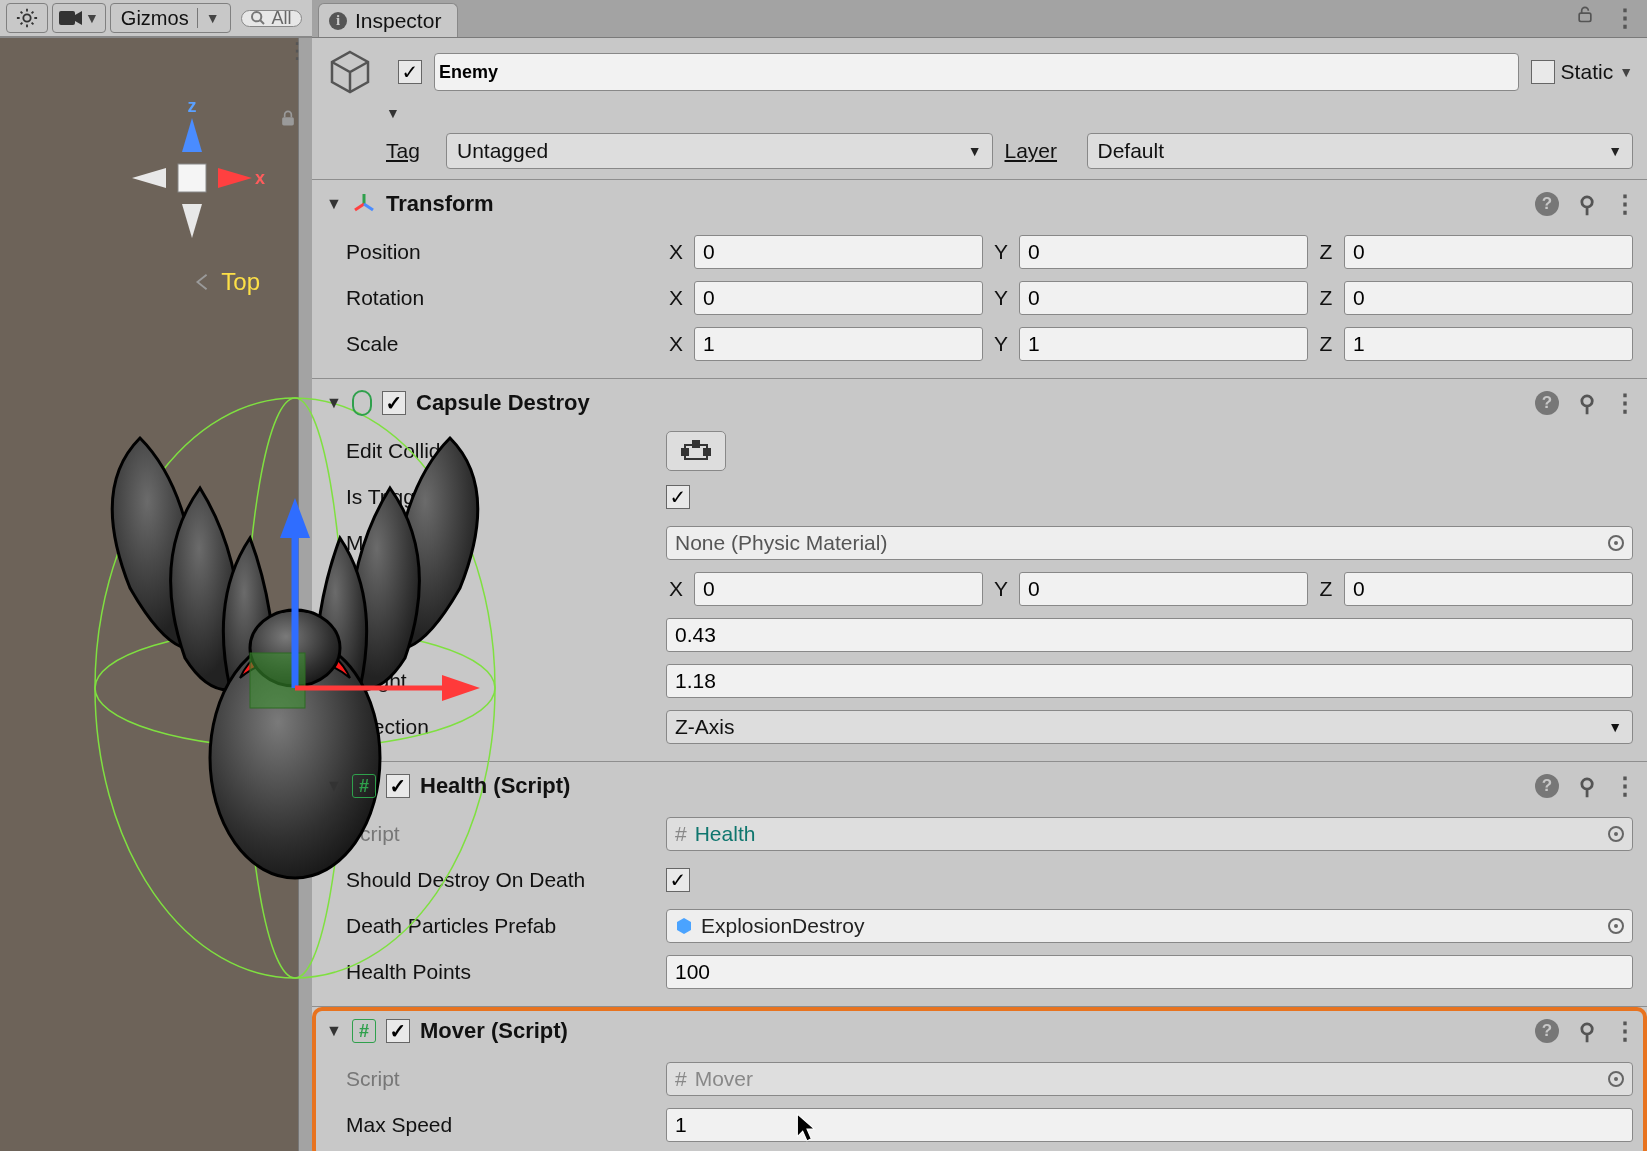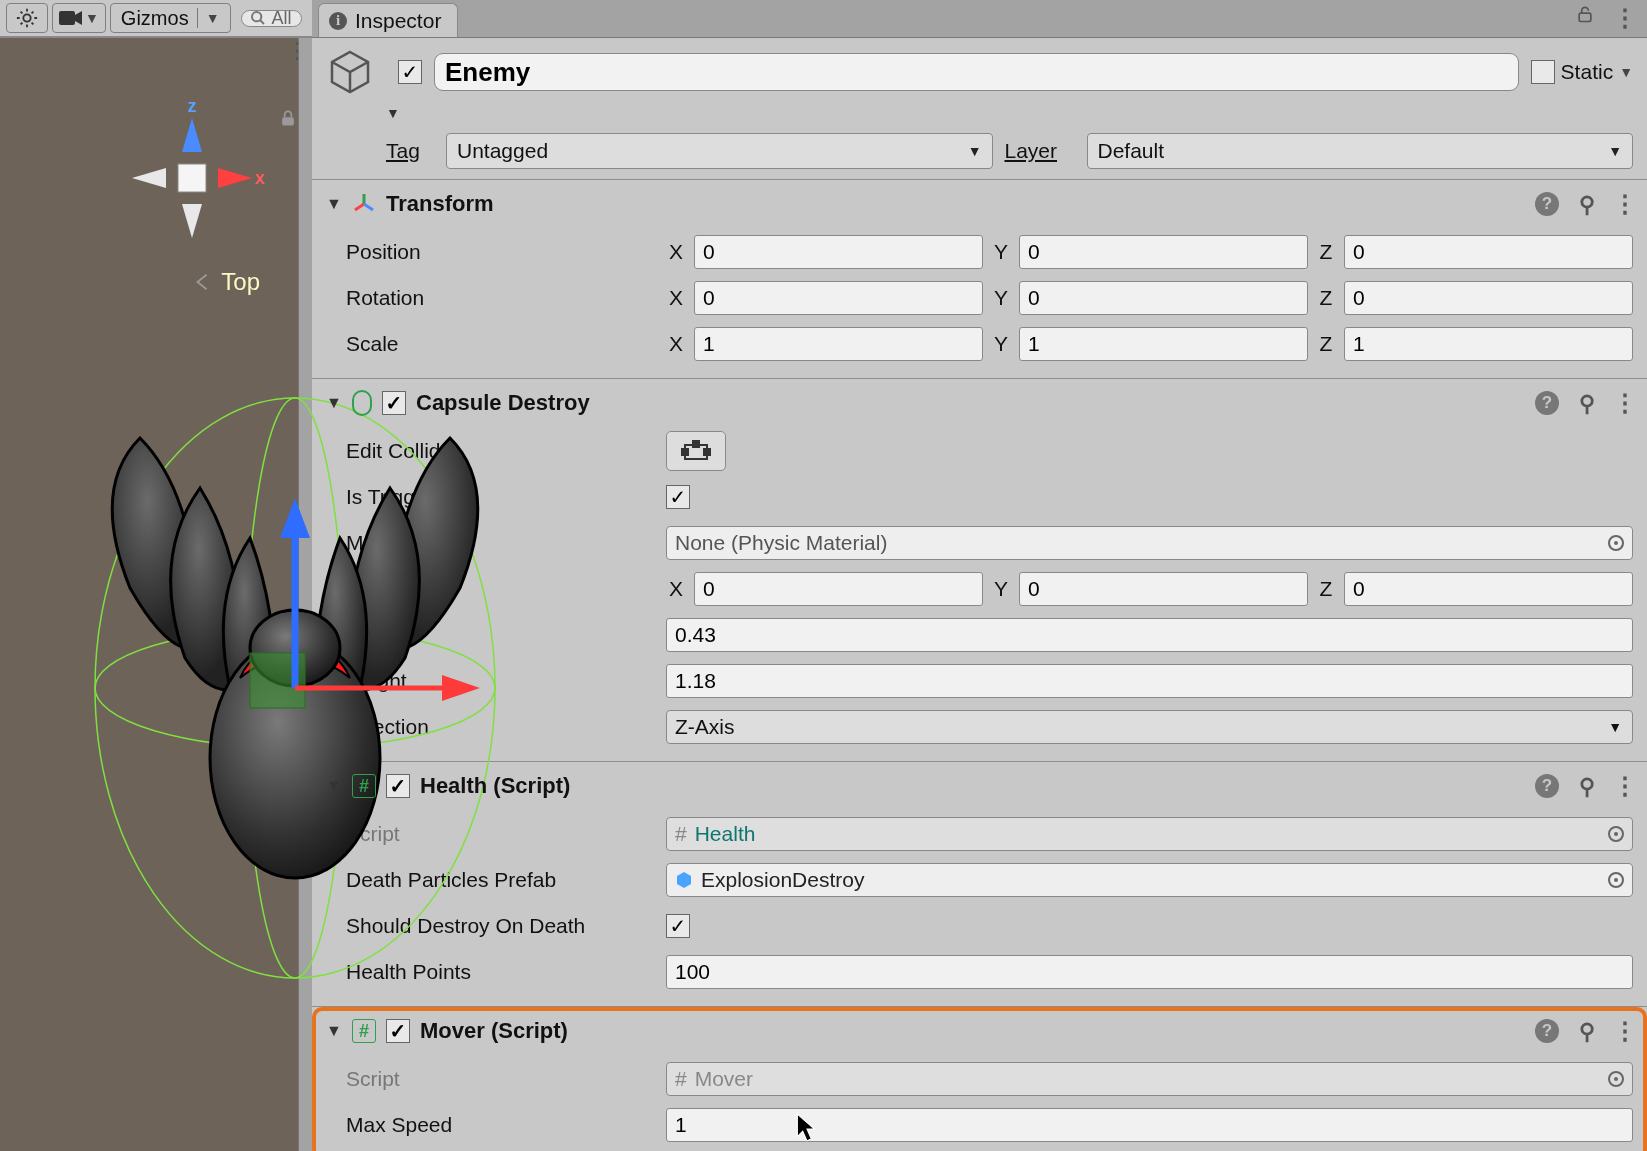--- a/index.html
+++ b/index.html
@@ -11,21 +11,21 @@
   .scene-toolbar { display: flex; align-items: center; gap: 0px; height: 38px; background: #c8c8c8; border-bottom: 2px solid #888; padding-left: 6px; }
   .tool-btn { display: inline-flex; align-items: center; justify-content: center; height: 30px; min-width: 42px; background: #c8c8c8; border: 1px solid #808080; border-radius: 4px; margin-right: 4px; cursor: pointer; }
   .tool-btn svg { display:block; }
   .gizmos-btn { display:flex; align-items: center; justify-content:center; gap:4px; height: 30px; padding: 0 10px; background: #c8c8c8; border: 1px solid #808080; border-radius: 4px; margin-right: 10px; cursor: pointer; font-size: 20px; }
   .search-field { flex: 1; height: 17px; margin-right: 10px; background: #e7e7e7; border: 1px solid #888; border-radius: 12px; display:flex; align-items:center; padding:0 8px; font-size:18px; color:#666; gap:6px; }
   .scene-viewport { flex:1; position: relative; background: #6d6359; }
 
   
   .view-gizmo { position:absolute; top:60px; right:40px; width:160px; height:160px; }
   .view-gizmo svg { width:100%; height:100%; }
-  .view-label { position:absolute; top:230px; right:52px; color:#fef9c3; font-size:24px; display:flex; align-items:center; gap:8px;}
+  .view-label { position:absolute; top:230px; right:52px; color:#fde047; font-size:24px; display:flex; align-items:center; gap:8px;}
   .lock-icon { position:absolute; top:70px; right:14px; width:20px; height:20px; color:#9a9a9a; }
   .panel-gap { position:absolute; top:0; right:0; width:14px; height:100%; background:#a3a3a3; border-left:1px solid #777; }
   .panel-menu-dots { position:absolute; top:0; right:4px; color:#555; font-size:22px; }
 
   
   .enemy-holder { position:absolute; left:80px; top:320px; width:470px; height:640px; }
   .enemy-holder svg { width:100%; height:100%; }
 
   
   .inspector-panel { flex:1; display:flex; flex-direction:column; background:#c8c8c8; }
@@ -36,21 +36,21 @@
 
   .inspector-body { flex:1; overflow:auto; }
 
   
   .gobj-header { padding:10px 14px 10px 14px; display:flex; flex-direction:column; gap:10px; border-bottom:1px solid #8e8e8e; }
   .gobj-row1 { display:flex; align-items:center; gap:12px; }
   .cube-icon { width:48px; height:48px; }
   .cube-icon svg { width:100%; height:100%; }
   .chk { width:24px; height:24px; border:1px solid #666; background:#e9e9e9; display:inline-flex; align-items:center; justify-content:center; cursor:pointer; }
   .chk.checked::after { content:"✓"; font-size:20px; color:#000; }
-  .name-input { flex:1; height:38px; border:1px solid #888; border-radius:9px; background:#f2f2f2; padding:0 10px; font-size:26px; font-weight:600; }
+  .name-input { flex:1; height:38px; border:1px solid #888; border-radius:4px; background:#f2f2f2; padding:0 4px; font-size:18px; font-weight:600; }
   .static-group { display:flex; align-items:center; gap:6px; font-size:21px; }
   .caret-down { font-size:14px; color:#444; }
 
   .gobj-row2 { display:flex; align-items:center; gap:12px; padding-left:60px; }
   .row2-label { font-size:21px; width:48px;text-decoration:underline; }
   .dropdown { flex:1; height:36px; border:1px solid #888; border-radius:4px; background:#dddddd; display:flex; align-items:center; padding:0 10px; font-size:21px; position:relative; }
   .dropdown .dd-caret { position:absolute; right:10px; font-size:14px; color:#222; }
 
   
   .component { border-bottom:1px solid #8e8e8e; }
@@ -373,32 +373,32 @@
         <div class="comp-body">
           <div class="prop-row">
             <div class="prop-label disabled">Script</div>
             <div class="objref" style="background:#dedede;">
               <span style="color:#888;">#</span>
               <span style="color:#0f766e;">Health</span>
               <span class="target"></span>
             </div>
           </div>
           <div class="prop-row">
+            <div class="prop-label">Should Destroy On Death</div>
+            <div class="chk checked"></div>
+          </div>
+          <div class="prop-row">
             <div class="prop-label">Death Particles Prefab</div>
             <div class="objref" style="color:#222;">
               <svg class="prefab-icon" viewBox="0 0 18 18">
                   <path d="M9 1 L16 5 L16 13 L9 17 L2 13 L2 5 Z" fill="#4aa3ff"></path>
                 </svg>
               <span>ExplosionDestroy</span>
               <span class="target"></span>
             </div>
-          </div>
-          <div class="prop-row">
-            <div class="prop-label">Should Destroy On Death</div>
-            <div class="chk checked"></div>
           </div>
           <div class="prop-row">
             <div class="prop-label">Health Points</div>
             <input class="num-field" value="100" style="">
           </div>
         </div>
       </div>
 
       <div class="component highlight" style="position:relative;">
         <div class="comp-header">

